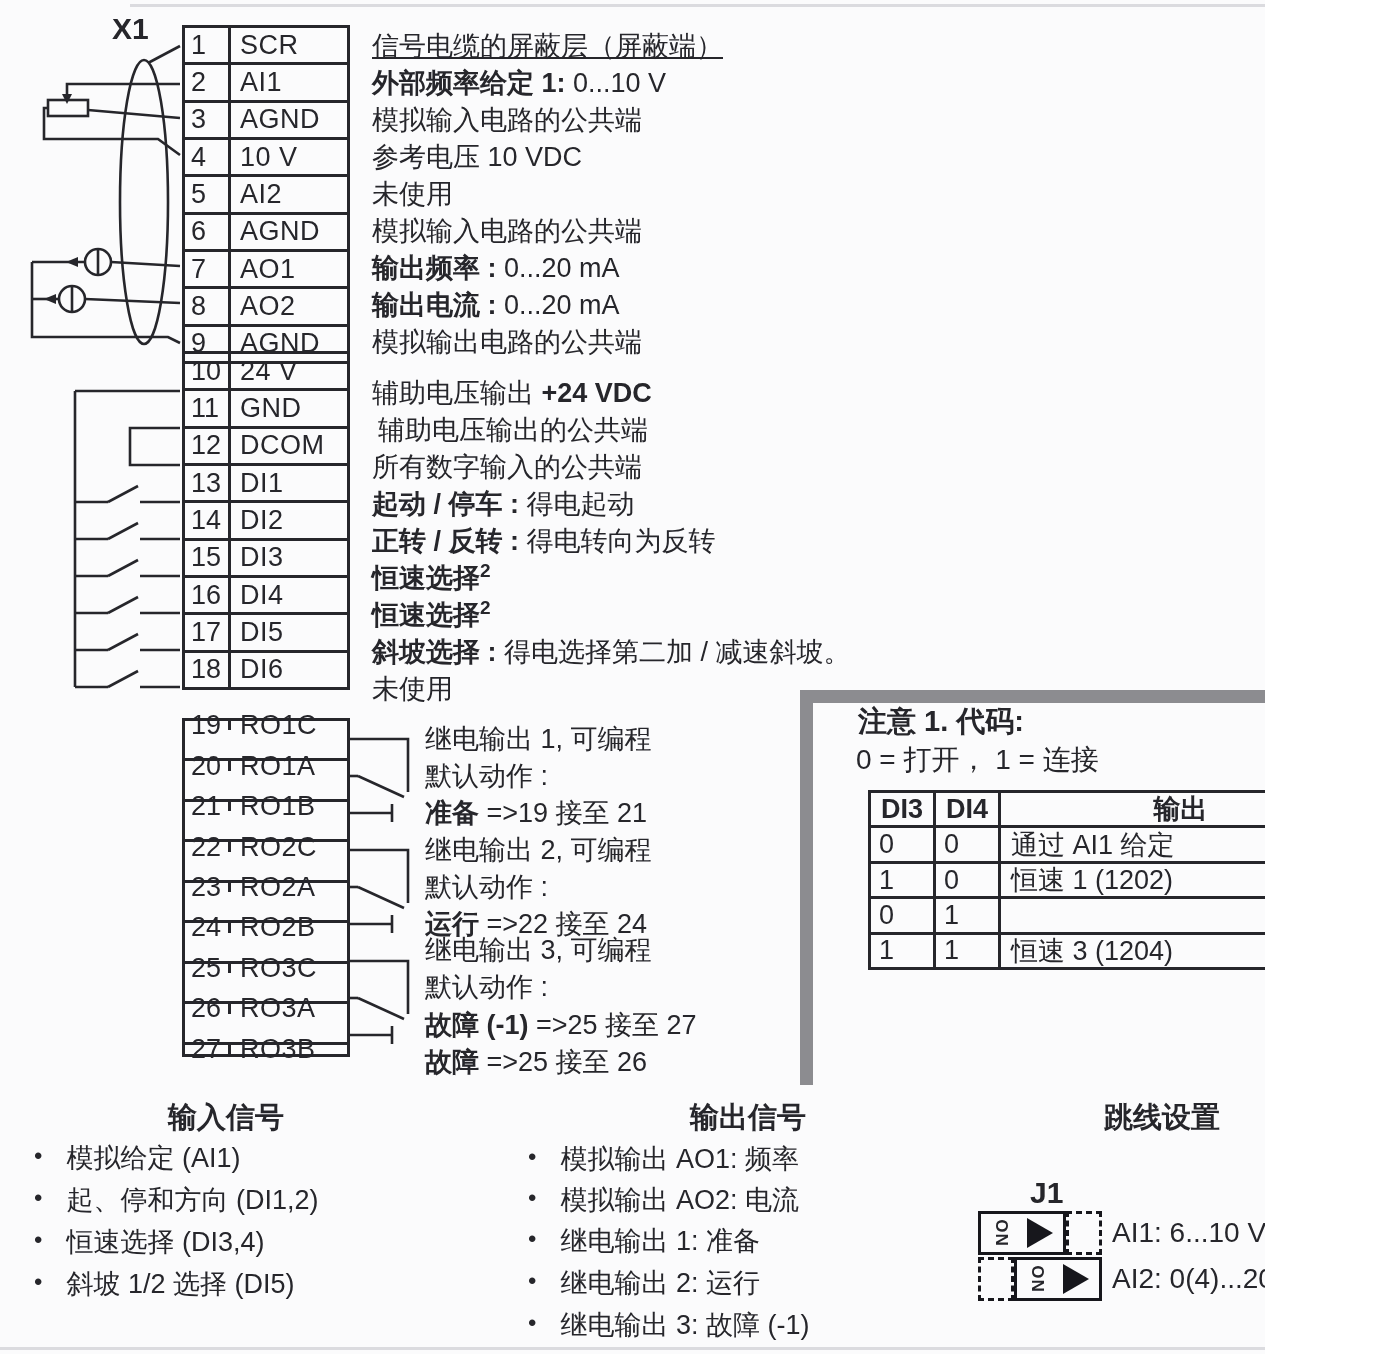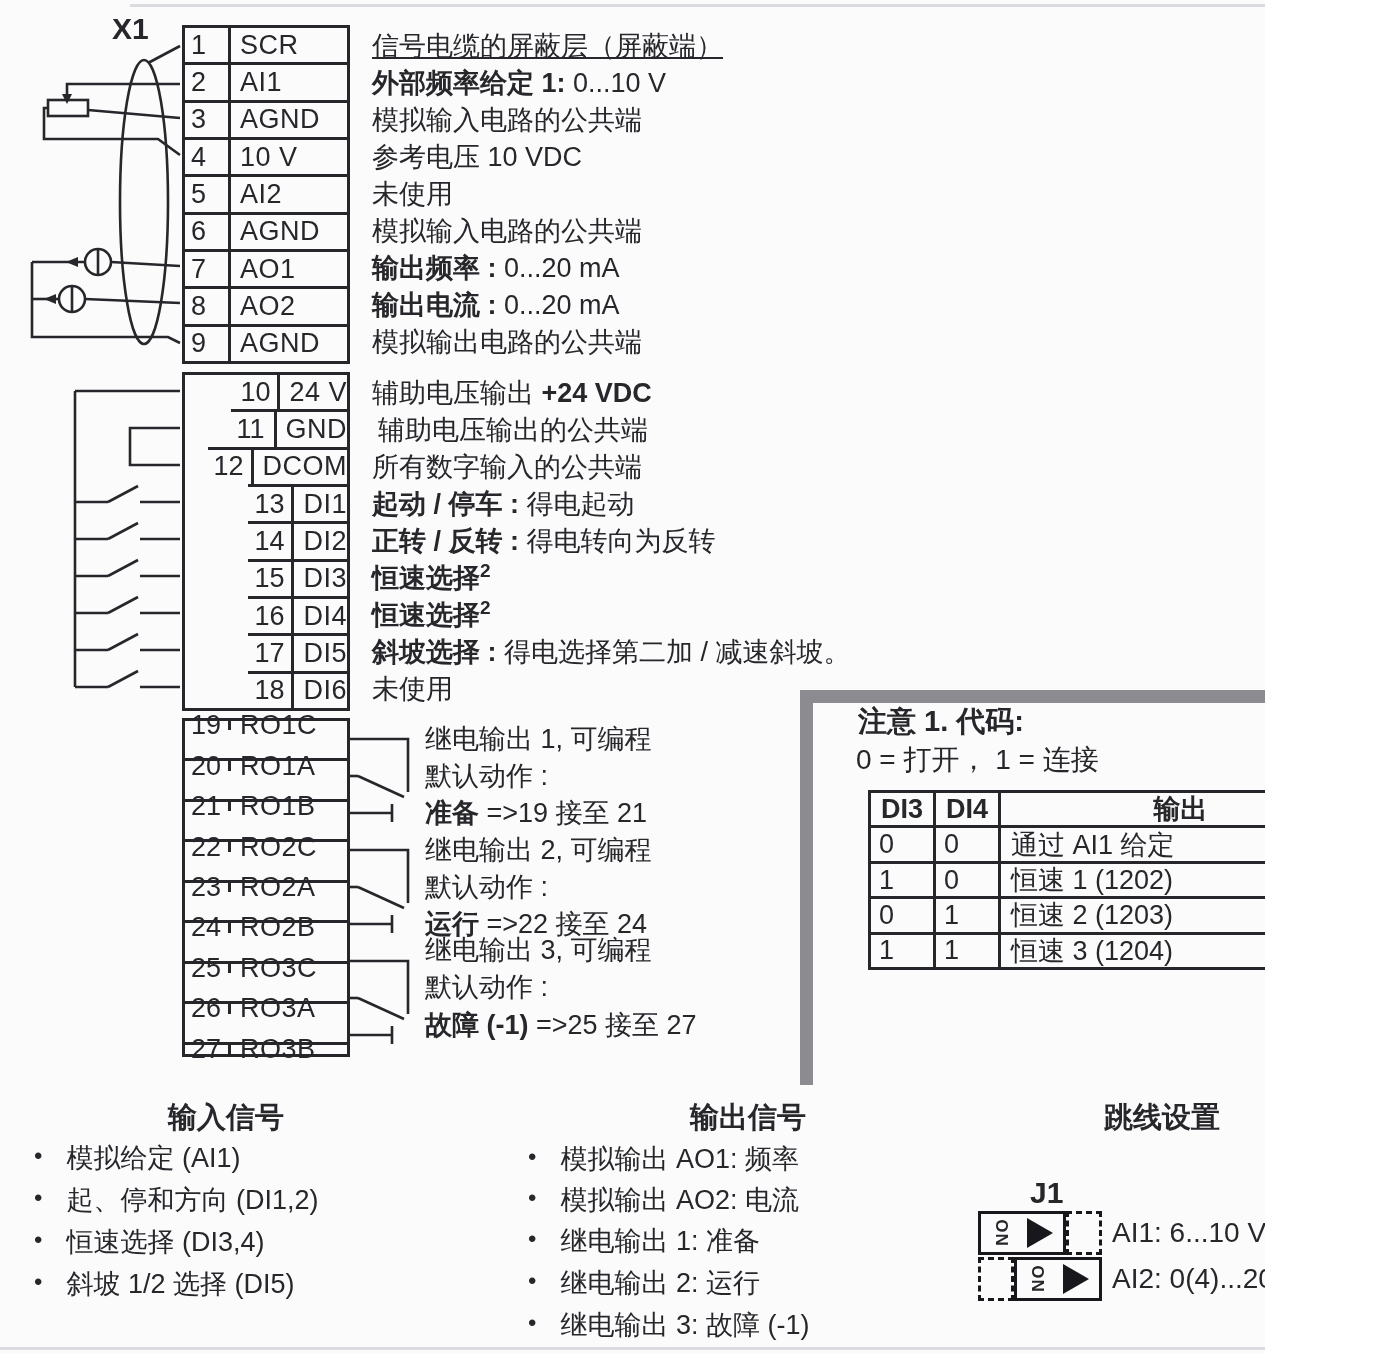--- a/index.html
+++ b/index.html
@@ -183,21 +183,21 @@
   <div class="desc" style="left:372px;top:46px;text-decoration:underline;"><span>信号电缆的屏蔽层（屏蔽端）</span><span class="b"></span><span></span></div>
   <div class="desc" style="left:372px;top:83px;"><span></span><span class="b">外部频率给定 1:</span><span> 0...10 V</span></div>
   <div class="desc" style="left:372px;top:120px;"><span>模拟输入电路的公共端</span><span class="b"></span><span></span></div>
   <div class="desc" style="left:372px;top:157px;"><span>参考电压 10 VDC</span><span class="b"></span><span></span></div>
   <div class="desc" style="left:372px;top:194px;"><span>未使用</span><span class="b"></span><span></span></div>
   <div class="desc" style="left:372px;top:231px;"><span>模拟输入电路的公共端</span><span class="b"></span><span></span></div>
   <div class="desc" style="left:372px;top:268px;"><span></span><span class="b">输出频率 :</span><span> 0...20 mA</span></div>
   <div class="desc" style="left:372px;top:305px;"><span></span><span class="b">输出电流 :</span><span> 0...20 mA</span></div>
   <div class="desc" style="left:372px;top:342px;"><span>模拟输出电路的公共端</span><span class="b"></span><span></span></div>
 
-  <div class="tbl" style="left:182px;top:372px;align-items:flex-end;">
+  <div class="tbl" style="left:182px;top:351px;">
     <div class="trow">
         <div class="tnum">10</div>
         <div class="tname">24 V</div>
       </div>
     <div class="trow">
         <div class="tnum">11</div>
         <div class="tname">GND</div>
       </div>
     <div class="trow">
         <div class="tnum">12</div>
@@ -280,20 +280,21 @@
 
   <div class="desc" style="left:425px;top:739px;"><span>继电输出 1, 可编程</span><span class="b"></span><span></span></div>
   <div class="desc" style="left:425px;top:776px;"><span>默认动作 :</span><span class="b"></span><span></span></div>
   <div class="desc" style="left:425px;top:813px;"><span></span><span class="b">准备</span><span> =&gt;19 接至 21</span></div>
   <div class="desc" style="left:425px;top:850px;"><span>继电输出 2, 可编程</span><span class="b"></span><span></span></div>
   <div class="desc" style="left:425px;top:887px;"><span>默认动作 :</span><span class="b"></span><span></span></div>
   <div class="desc" style="left:425px;top:924px;"><span></span><span class="b">运行</span><span> =&gt;22 接至 24</span></div>
   <div class="desc" style="left:425px;top:950px;"><span>继电输出 3, 可编程</span><span class="b"></span><span></span></div>
   <div class="desc" style="left:425px;top:987px;"><span>默认动作 :</span><span class="b"></span><span></span></div>
   <div class="desc" style="left:425px;top:1025px;"><span></span><span class="b">故障 (-1)</span><span> =&gt;25 接至 27</span></div>
+  <div class="desc" style="left:425px;top:1062px;"><span></span><span class="b">故障</span><span> =&gt;25 接至 26</span></div>
 
   <div class="notebar" style="left:800px;top:690px;width:543px;height:13px;"></div>
   <div class="notebar" style="left:800px;top:690px;width:13px;height:395px;"></div>
 
   <div class="notetext b" style="left:858px;top:722px;font-size:29px;">注意 1. 代码:</div>
   <div class="notetext" style="left:856px;top:760px;">0 = 打开， 1 = 连接</div>
 
   <div class="ntable">
     <div class="nrow hdr">
       <div class="nc1">DI3</div>
@@ -306,21 +307,20 @@
       <div class="nc3">通过 AI1 给定</div>
     </div>
     <div class="nrow">
       <div class="nc1">1</div>
       <div class="nc2">0</div>
       <div class="nc3">恒速 1 (1202)</div>
     </div>
     <div class="nrow">
       <div class="nc1">0</div>
       <div class="nc2">1</div>
-      <div class="nc3">恒速 2 (1203)</div>
     </div>
     <div class="nrow">
       <div class="nc1">1</div>
       <div class="nc2">1</div>
       <div class="nc3">恒速 3 (1204)</div>
     </div>
   </div>
 
   <div class="h2" style="left:168px;top:1098px;">输入信号</div>
   <div class="li" style="left:34px;top:1158px;">

